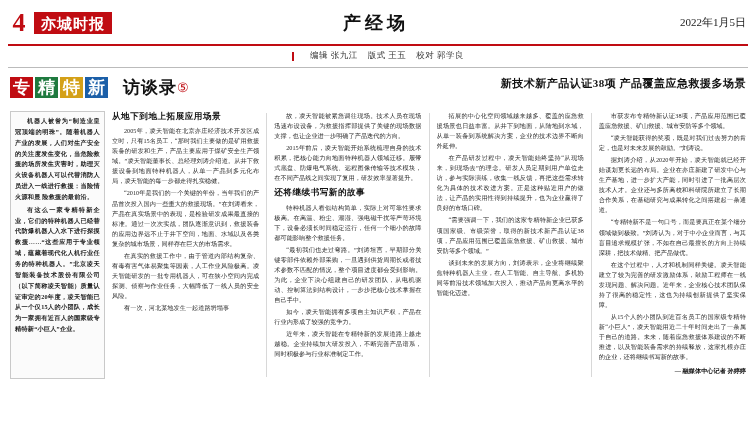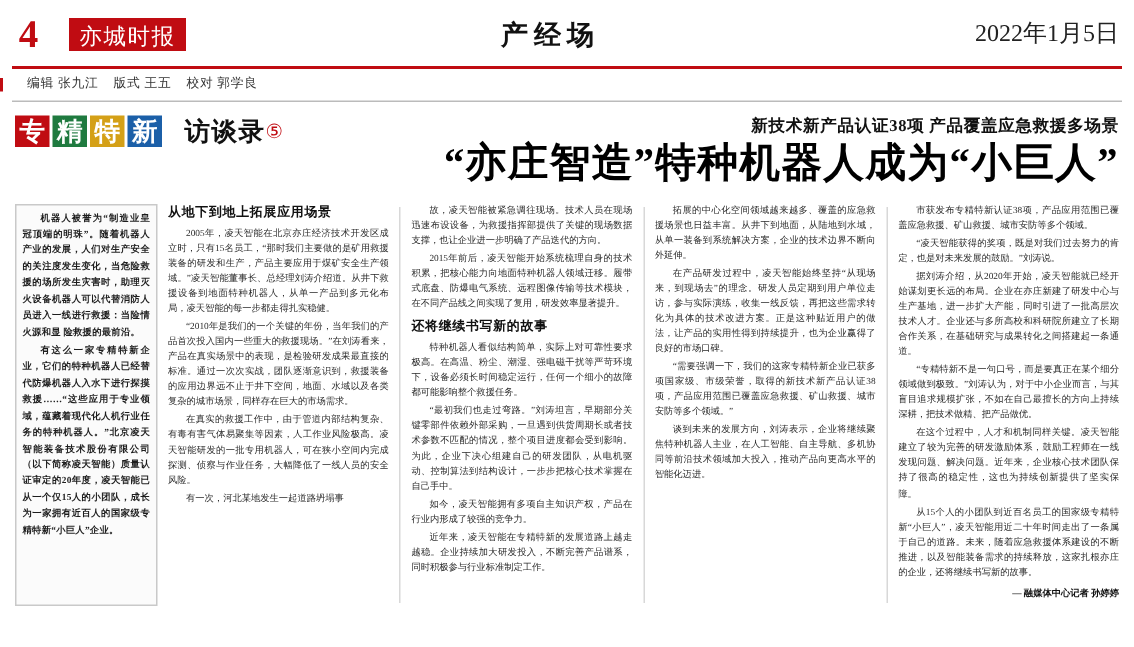--- a/index.html
+++ b/index.html
@@ -24,50 +24,50 @@
   .page-num {
     font-family:"Liberation Serif", serif;
     font-size:26px;
     font-weight:bold;
     color:#c00c12;
     line-height:1;
     width:22px;
     text-align:center;
   }
   .logo-box {
-    margin-left:16px;
+    margin-left:4px;
     background:#c00c12;
     color:#ffffff;
     padding:3px 7px 0 7px;
     font-size:15px;
-    font-weight:normal;
+    font-weight:bold;
     letter-spacing:1px;
     font-family:"Liberation Serif", serif;
   }
   .masthead-center {
     flex:1;
     text-align:center;
     font-size:18px;
     font-weight:bold;
     letter-spacing:4px;
     color:#111;
     margin-left:-40px;
   }
   .masthead-date {
-    font-size:16px;
+    font-size:11px;
     color:#222;
     white-space:nowrap;
     padding-bottom:2px;
   }
   .rule-thick {
     height:2px; background:#c00c12; margin:2px 8px 0 8px;
   }
   .credits {
     display:flex;
-    justify-content:flex-start;
+    justify-content:center;
     align-items:center;
     gap:10px;
     font-size:8.5px;
     color:#333;
     padding:4px 0 0 0;
     letter-spacing:0.5px;
   }
   .credits .bar { display:inline-block; width:2px; height:9px; background:#c00c12; margin-right:6px; }
   .rule-thin {
     height:1px; background:#bbbbbb; margin:5px 8px 0 8px;
@@ -205,21 +205,20 @@
       <div class="tag-group">
         <span class="tag t1">专</span>
         <span class="tag t2">精</span>
         <span class="tag t3">特</span>
         <span class="tag t4">新</span>
         <span class="tag-suffix">访谈录</span>
         <span class="tag-num">⑤</span>
       </div>
       <div class="headline-text">
         <div class="kicker">新技术新产品认证38项 产品覆盖应急救援多场景</div>
-        <div class="main-title">“亦庄智造”特种机器人成为“小巨人”</div>
       </div>
     </div>
   </div>
 
   <div class="body-area">
 
     <div class="col lead">
       <p>机器人被誉为“制造业皇冠顶端的明珠”。随着机器人产业的发展，人们对生产安全的关注度发生变化，当危险救援的场所发生灾害时，助理灭火设备机器人可以代替消防人员进入一线进行救援：当险情火源和显 险救援的最前沿。</p>
       <p>有这么一家专精特新企业，它们的特种机器人已经替代防爆机器人入水下进行探摸救援……“这些应用于专业领域，蕴藏着现代化人机行业任务的特种机器人。”北京凌天智能装备技术股份有限公司（以下简称凌天智能）质量认证审定的20年度，凌天智能已从一个仅15人的小团队，成长为一家拥有近百人的国家级专精特新“小巨人”企业。</p>
     </div>

